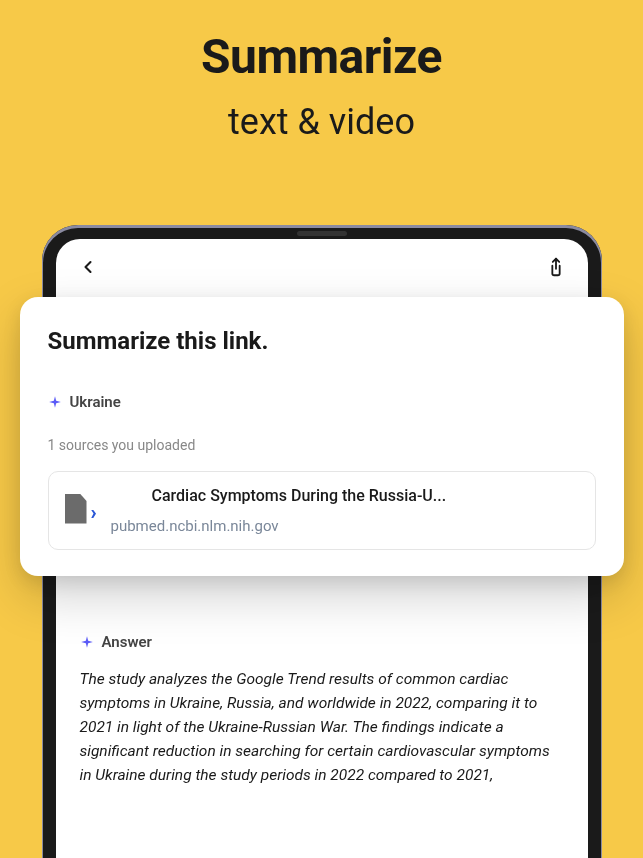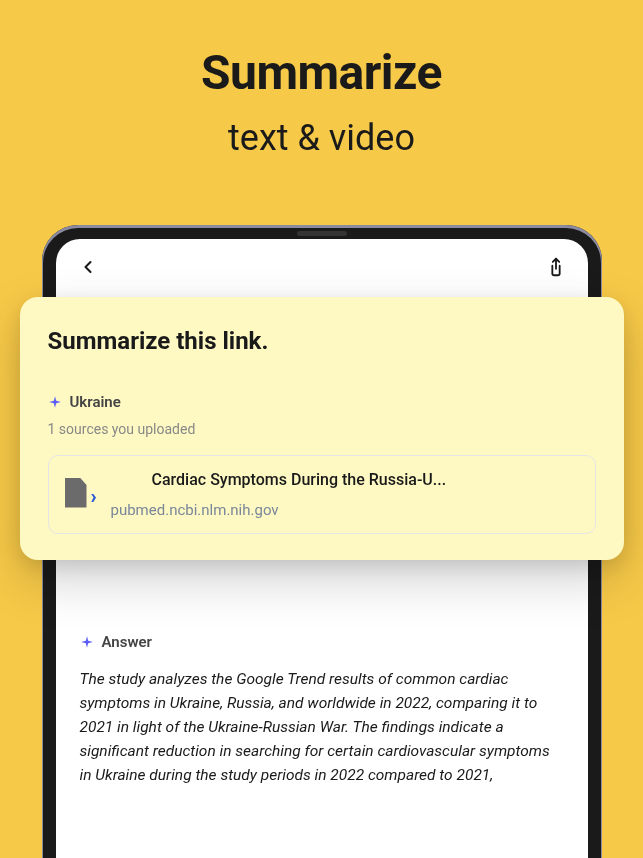--- a/index.html
+++ b/index.html
@@ -6,21 +6,21 @@
     body {
       width: 643px;
       height: 858px;
       background: #f7c948;
       font-family: -apple-system, BlinkMacSystemFont, "Segoe UI", Roboto, sans-serif;
       overflow: hidden;
       position: relative;
     }
     .hero {
       text-align: center;
-      padding-top: 44px;
+      padding-top: 28px;
       padding-bottom: 40px;
     }
     .hero-title {
       font-size: 48px;
       font-weight: 700;
       color: #1a1a1a;
       letter-spacing: -0.5px;
     }
     .hero-subtitle {
       font-size: 36px;
@@ -102,40 +102,40 @@
       color: #1a1a1a;
       margin-top: 16px;
       font-style: italic;
     }
     .floating-card {
       position: absolute;
       left: 50%;
       transform: translateX(-50%);
       top: 297px;
       width: 604px;
-      background: #fef9c3;
+      background: #ffffff;
       border-radius: 18px;
       box-shadow: 0 20px 50px rgba(0,0,0,0.18), 0 6px 18px rgba(0,0,0,0.10);
       padding: 30px 28px 26px;
     }
     .card-title {
       font-size: 24px;
       font-weight: 700;
       color: #1a1a1a;
     }
     .card-section-row {
       display: flex;
       align-items: center;
       gap: 8px;
       margin-top: 38px;
     }
     .card-meta {
       font-size: 14px;
       color: #888;
-      margin-top: 10px;
+      margin-top: 26px;
     }
     .source-item {
       display: flex;
       align-items: center;
       gap: 16px;
       border: 1px solid #e5e5e5;
       border-radius: 10px;
       padding: 14px 16px;
       margin-top: 18px;
     }

